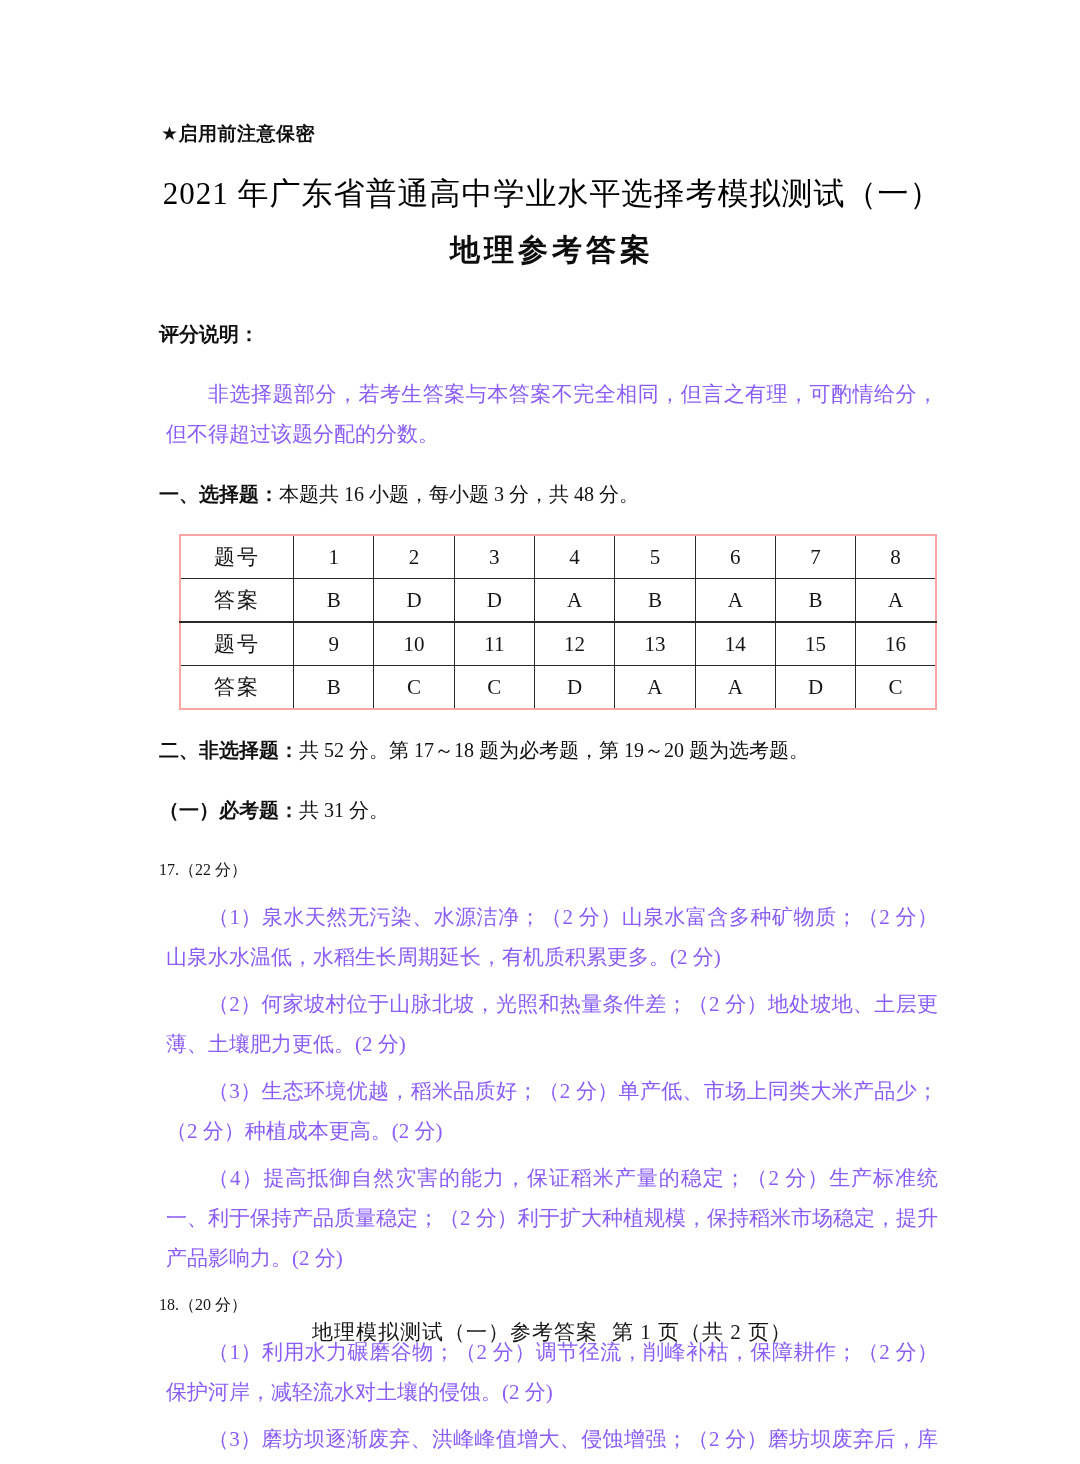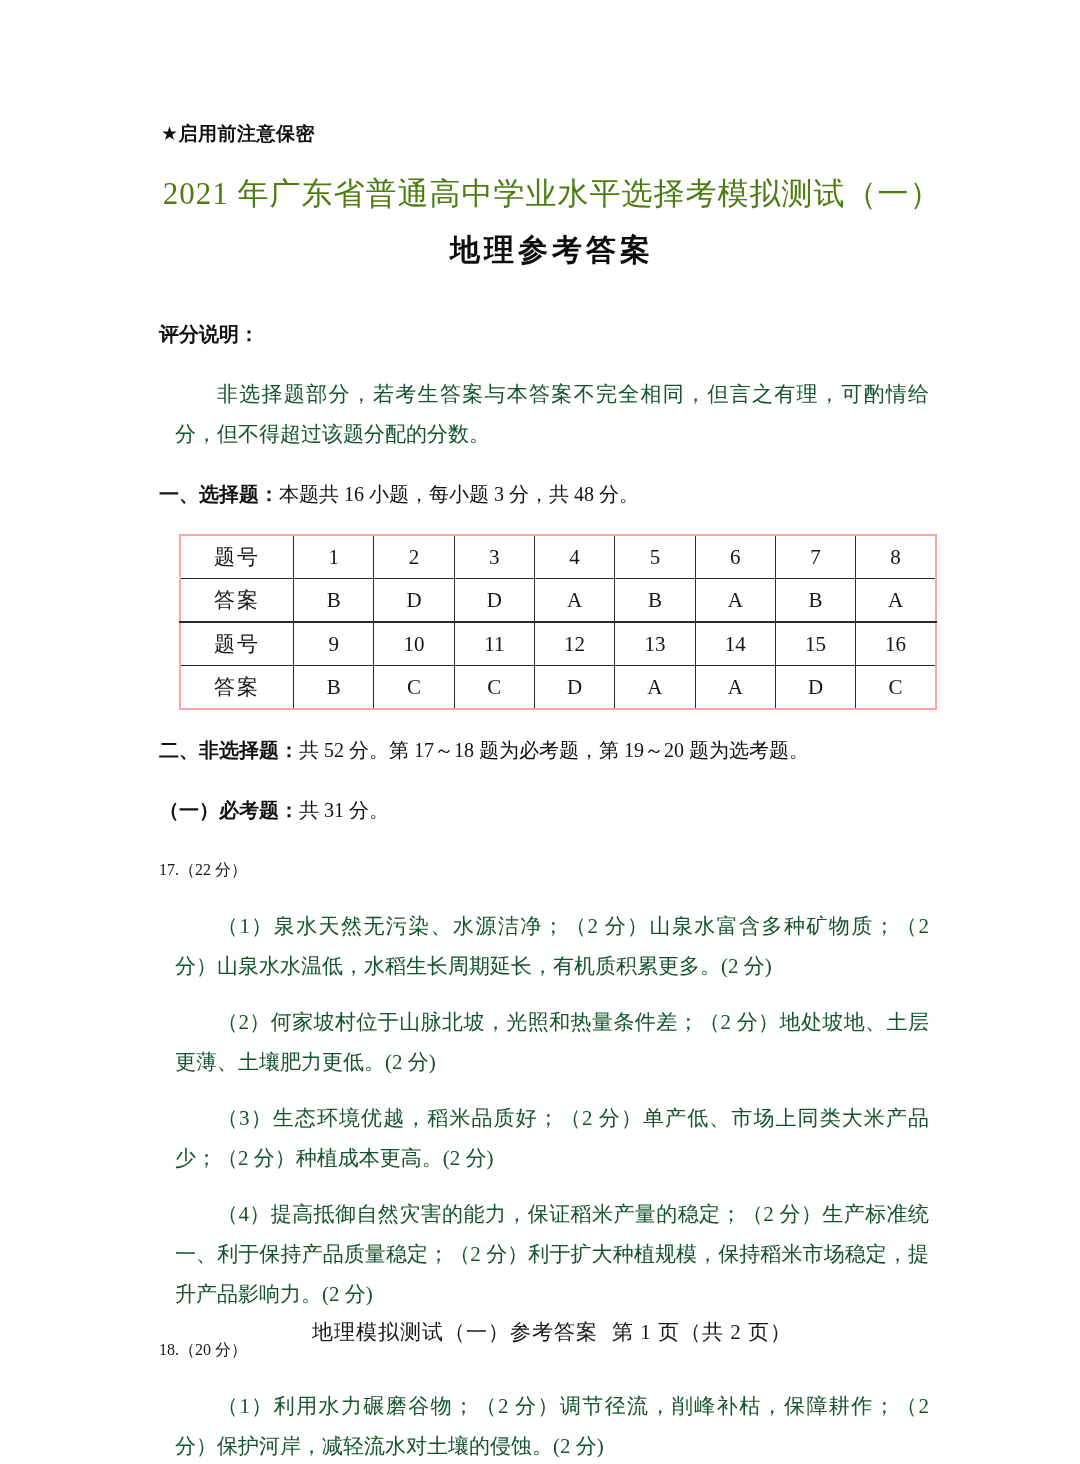--- a/index.html
+++ b/index.html
@@ -43,21 +43,21 @@
   }
 
   
   .doc-title {
     text-align: center;
     font-family: "Liberation Serif", "DejaVu Serif", serif;
     font-size: 31px;
     line-height: 44px;
     letter-spacing: 1px;
     margin: 0 0 12px 0;
-    color: #4d7c0f;
+    color: #000000;
     white-space: nowrap;
   }
   .doc-subtitle {
     text-align: center;
     font-family: "DejaVu Sans", "Liberation Sans", sans-serif;
     font-weight: bold;
     font-size: 30px;
     line-height: 44px;
     letter-spacing: 4px;
     margin: 0 0 42px 0;
@@ -78,22 +78,22 @@
     font-weight: normal;
   }
   .gap-top { margin-top: 14px; }
 
   .para {
     font-size: 21px;
     line-height: 40px;
     text-indent: 42px;
     text-align: justify;
     text-justify: inter-ideograph;
-    margin: 16px;
-    color: #14532d;
+    margin: 7px;
+    color: #8b5cf6;
   }
   .para-flat {
     font-size: 16px;
     line-height: 40px;
     text-align: justify;
     text-justify: inter-ideograph;
     margin: 0;
     color: #171717;
   }
 

